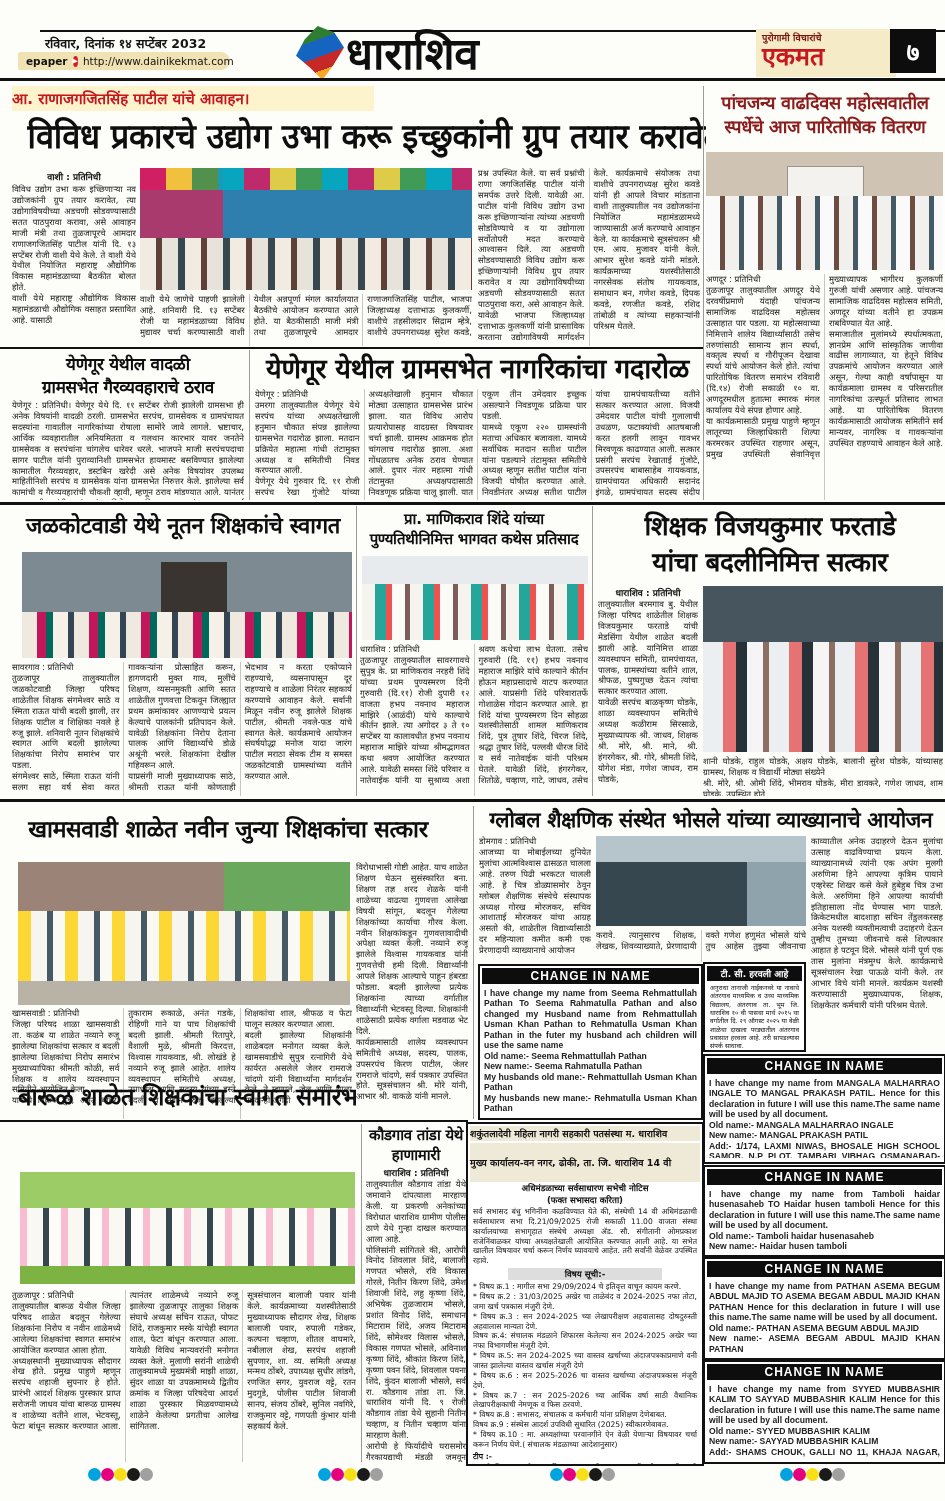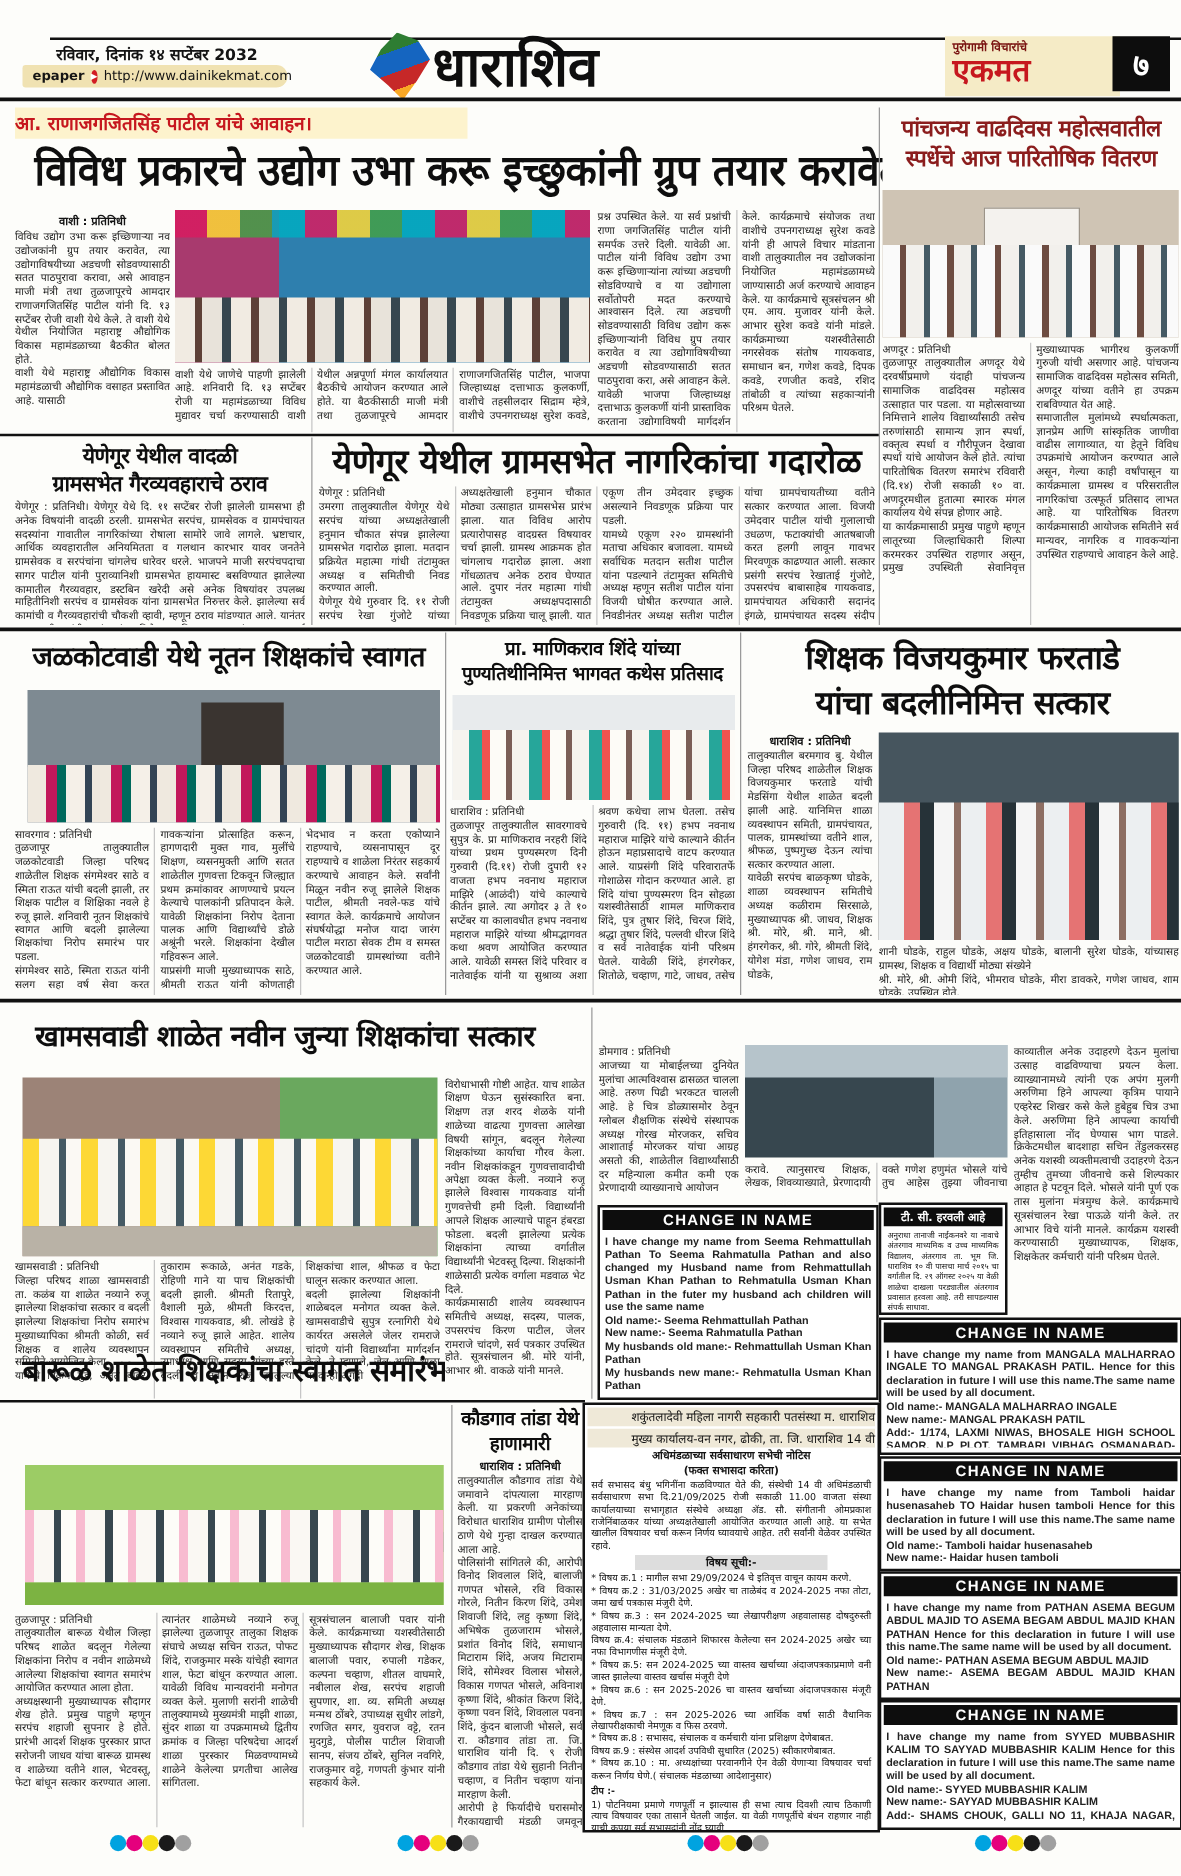--- a/index.html
+++ b/index.html
@@ -29,21 +29,21 @@
          font-size:25px;font-weight:bold;}
   .chip{background:#fdf3cd;}
   
   .nbox{position:absolute;border:2px solid #111;background:#fff;
         font-family:"Liberation Sans",sans-serif;}
   .nbox .nhead{background:#0d0d0d;color:#fff;text-align:center;font-weight:bold;
         font-size:12px;letter-spacing:1px;padding:1px 16px;margin:2px;}
   .nbox .nbody{font-size:8.6px;line-height:1.22;padding:2px 4px;white-space:pre-line;
         text-align:justify;font-weight:bold;color:#222;overflow:hidden;}
   .mbox{position:absolute;border:2px solid #111;background:#fff;overflow:hidden;}
-  .mbox .t1{font-weight:normal;text-align:right;font-size:9.5px;}
+  .mbox .t1{font-weight:bold;text-align:left;font-size:9.5px;}
   .mbox .t2{font-weight:bold;text-align:center;font-size:8.6px;}
   .mbox .mb{font-size:7.6px;line-height:1.3;text-align:justify;white-space:pre-line;padding:1px 5px;}
   .dots{position:absolute;display:flex;}
   .dots span{width:13px;height:13px;border-radius:50%;display:inline-block;}
   
   .ph1{background:linear-gradient(90deg,#a83a6e 0 25%,#2e7fae 25%);}
   .ph1 .b1{top:0;height:22px;background:repeating-linear-gradient(90deg,#d81b60 0 26px,#fdd835 26px 52px,#43a047 52px 78px,#00acc1 78px 104px);opacity:.85;}
   .ph1 .b2{bottom:0;height:52px;background:repeating-linear-gradient(90deg,#f1ebe2 0 16px,#5d4037 16px 22px,#e8e3da 22px 38px,#37474f 38px 45px);}
   .ph2{background:#cfc4b4;}
   .ph2 .b1{top:14px;left:34%;width:32%;height:34px;background:#f4f2ee;border:1px solid #9c9488;}
@@ -178,20 +178,23 @@
     <div class="band b3"></div>
   </div>
   <div class="abs body" style="left:356px;top:862px;width:112px;height:257px">विरोधाभासी गोष्टी आहेत. याच शाळेत शिक्षण घेऊन सुसंस्कारित बना. शिक्षण तज्ञ शरद शेळके यांनी शाळेच्या वाढत्या गुणवत्ता आलेखा विषयी सांगून, बदलून गेलेल्या शिक्षकांच्या कार्याचा गौरव केला. नवीन शिक्षकांकडून गुणवत्तावादीची अपेक्षा व्यक्त केली. नव्याने रुजू झालेले विश्वास गायकवाड यांनी गुणवत्तेची हमी दिली. विद्यार्थ्यांनी आपले शिक्षक आल्याचे पाहून हंबरडा फोडला. बदली झालेल्या प्रत्येक शिक्षकांना त्याच्या वर्गातील विद्यार्थ्यांनी भेटवस्तू दिल्या. शिक्षकांनी शाळेसाठी प्रत्येक वर्गाला मडवाळ भेट दिले.
 कार्यक्रमासाठी शालेय व्यवस्थापन समितीचे अध्यक्ष, सदस्य, पालक, उपसरपंच किरण पाटील, जेलर रामराजे चांदणे, सर्व पत्रकार उपस्थित होते. सूत्रसंचालन श्री. मोरे यांनी, आभार श्री. वाकळे यांनी मानले.</div>
   <div class="abs body cols3" style="left:12px;top:1008px;width:340px;height:111px">खामसवाडी : प्रतिनिधी
 जिल्हा परिषद शाळा खामसवाडी ता. कळंब या शाळेत नव्याने रुजू झालेल्या शिक्षकांचा सत्कार व बदली झालेल्या शिक्षकांचा निरोप समारंभ मुख्याध्यापिका श्रीमती कोळी, सर्व शिक्षक व शालेय व्यवस्थापन समितीने आयोजित केला.
 यामध्ये विक्रम मुंडे, अनंत बाबर, तुकाराम रूकाळे, अनंत गडके, रोहिणी गाने या पाच शिक्षकांची बदली झाली. श्रीमती रितापुरे, वैशाली मुळे, श्रीमती किरदत्त, विश्वास गायकवाड, श्री. लोखंडे हे नव्याने रुजू झाले आहेत. शालेय व्यवस्थापन समितीचे अध्यक्ष, उपाध्यक्ष आणि सदस्य यांच्या हस्ते बदली व नवीन रुजू झालेल्या शिक्षकांचा शाल, श्रीफळ व फेटा घालून सत्कार करण्यात आला.
 बदली झालेल्या शिक्षकांनी शाळेबदल मनोगत व्यक्त केले. खामसवाडीचे सुपुत्र रत्नागिरी येथे कार्यरत असलेले जेलर रामराजे चांदणे यांनी विद्यार्थ्यांना मार्गदर्शन केले. ते म्हणाले, जेल आणि शाळा या दोन्ही अगदी</div>
 
   <div class="vr" style="left:473px;top:806px;height:313px"></div>
+  <div class="abs hwrap" style="left:479px;top:805px;width:464px;height:28px">
+    <span class="fitx head" style="font-size:21px">ग्लोबल शैक्षणिक संस्थेत भोसले यांच्या व्याख्यानाचे आयोजन</span>
+  </div>
   <div class="abs body" style="left:479px;top:836px;width:112px;height:126px">डोमगाव : प्रतिनिधी
 आजच्या या मोबाईलच्या दुनियेत मुलांचा आत्मविश्वास ढासळत चालला आहे. तरुण पिढी भरकटत चालली आहे. हे चित्र डोळ्यासमोर ठेवून ग्लोबल शैक्षणिक संस्थेचे संस्थापक अध्यक्ष गोरख मोरजकर, सचिव आशाताई मोरजकर यांचा आग्रह असतो की, शाळेतील विद्यार्थ्यांसाठी दर महिन्याला कमीत कमी एक प्रेरणादायी व्याख्यानाचे आयोजन</div>
   <div class="photo ph7" style="left:596px;top:836px;width:210px;height:90px">
     <div class="band b1"></div>
   </div>
   <div class="abs body cols2" style="left:596px;top:930px;width:210px;height:32px">करावे. त्यानुसारच शिक्षक, लेखक, शिवव्याख्याते, प्रेरणादायी वक्ते गणेश हणुमंत भोसले यांचे तुच आहेस तुझ्या जीवनाचा शिल्पकार, यावर विषयावर आधारित व्याख्यान आयोजित करण्यात आले होते.
 श्री. भोसले यांनी आधुनिक</div>
   <div class="abs body" style="left:811px;top:836px;width:132px;height:216px">काव्यातील अनेक उदाहरणे देऊन मुलांचा उत्साह वाढविण्याचा प्रयत्न केला. व्याख्यानामध्ये त्यांनी एक अपंग मुलगी अरुणिमा हिने आपल्या कृत्रिम पायाने एव्हरेस्ट शिखर कसे केले हुबेहुब चित्र उभा केले. अरुणिमा हिने आपल्या कार्याची इतिहासाला नोंद घेण्यास भाग पाडले. क्रिकेटमधील बादशाहा सचिन तेंडुलकरसह अनेक यशस्वी व्यक्तीमत्वाची उदाहरणे देऊन तुम्हीच तुमच्या जीवनाचे कसे शिल्पकार आहात हे पटवून दिले. भोसले यांनी पूर्ण एक तास मुलांना मंत्रमुग्ध केले. कार्यक्रमाचे सूत्रसंचालन रेखा पाऊळे यांनी केले. तर आभार विचे यांनी मानले. कार्यक्रम यशस्वी करण्यासाठी मुख्याध्यापक, शिक्षक, शिक्षकेतर कर्मचारी यांनी परिश्रम घेतले.</div>
 
   <div class="nbox" style="left:478px;top:964px;width:221px;height:152px">
@@ -239,21 +242,21 @@
     <div class="nhead">CHANGE IN NAME</div>
     <div class="nbody" style="height:72px">I have change my name from SYYED MUBBASHIR KALIM TO SAYYAD MUBBASHIR KALIM Hence for this declaration in future I will use this name.The same name will be used by all document.
 Old name:- SYYED MUBBASHIR KALIM
 New name:- SAYYAD MUBBASHIR KALIM
 Add:- SHAMS CHOUK, GALLI NO 11, KHAJA NAGAR, OSMANABAD MAHARASHTRA - 413525
 Mo no: 9112287752, Aadhr: 893952806610</div>
   </div>
 
   <div class="mbox" style="left:466px;top:1122px;width:234px;height:340px">
     <div class="t1" style="background:#efe9d8;margin:2px;padding:1px 0">शकुंतलादेवी महिला नागरी सहकारी पतसंस्था म. धाराशिव</div>
-    <div class="t1" style="background:#efe9d8;margin:0 2px;padding:1px 0">मुख्य कार्यालय-वन नगर, ढोकी, ता. जि. धाराशिव 14 वी</div>
+    <div class="t1" style="background:#efe9d8;margin:0 2px;padding:13px 0">मुख्य कार्यालय-वन नगर, ढोकी, ता. जि. धाराशिव 14 वी</div>
     <div class="t2">अधिमंडळाच्या सर्वसाधारण सभेची नोटिस</div>
     <div class="t2">(फक्त सभासदा करिता)</div>
     <div class="mb">सर्व सभासद बंधु भगिनींना कळविण्यात येते की, संस्थेची 14 वी अधिमंडळाची सर्वसाधारण सभा दि.21/09/2025 रोजी सकाळी 11.00 वाजता संस्था कार्यालयाच्या सभागृहात संस्थेचे अध्यक्षा अ‍ॅड. सौ. संगीतानी ओमप्रकाश राजेनिंबाळकर यांच्या अध्यक्षतेखाली आयोजित करण्यात आली आहे. या सभेत खालील विषयावर चर्चा करून निर्णय घ्यावयाचे आहेत. तरी सर्वांनी वेळेवर उपस्थित रहावे.</div>
     <div class="t2" style="background:#ddd;margin:1px 40px">विषय सूची:-</div>
     <div class="mb">* विषय क्र.1 : मागील सभा 29/09/2024 चे इतिवृत्त वाचून कायम करणे.
 * विषय क्र.2 : 31/03/2025 अखेर चा ताळेबंद व 2024-2025 नफा तोटा, जमा खर्च पत्रकास मंजुरी देणे.
 * विषय क्र.3 : सन 2024-2025 च्या लेखापरीक्षण अहवालासह दोषदुरुस्ती अहवालास मान्यता देणे.
 विषय क्र.4: संचालक मंडळाने शिफारस केलेल्या सन 2024-2025 अखेर च्या नफा विभागणीस मंजूरी देणे.
 * विषय क्र.5: सन 2024-2025 च्या वास्तव खर्चाच्या अंदाजपत्रकाप्रमाणे वनी जास्त झालेल्या वास्तव खर्चास मंजूरी देणे
 * विषय क्र.6 : सन 2025-2026 चा वास्तव खर्चाच्या अंदाजपत्रकास मंजूरी देणे.

